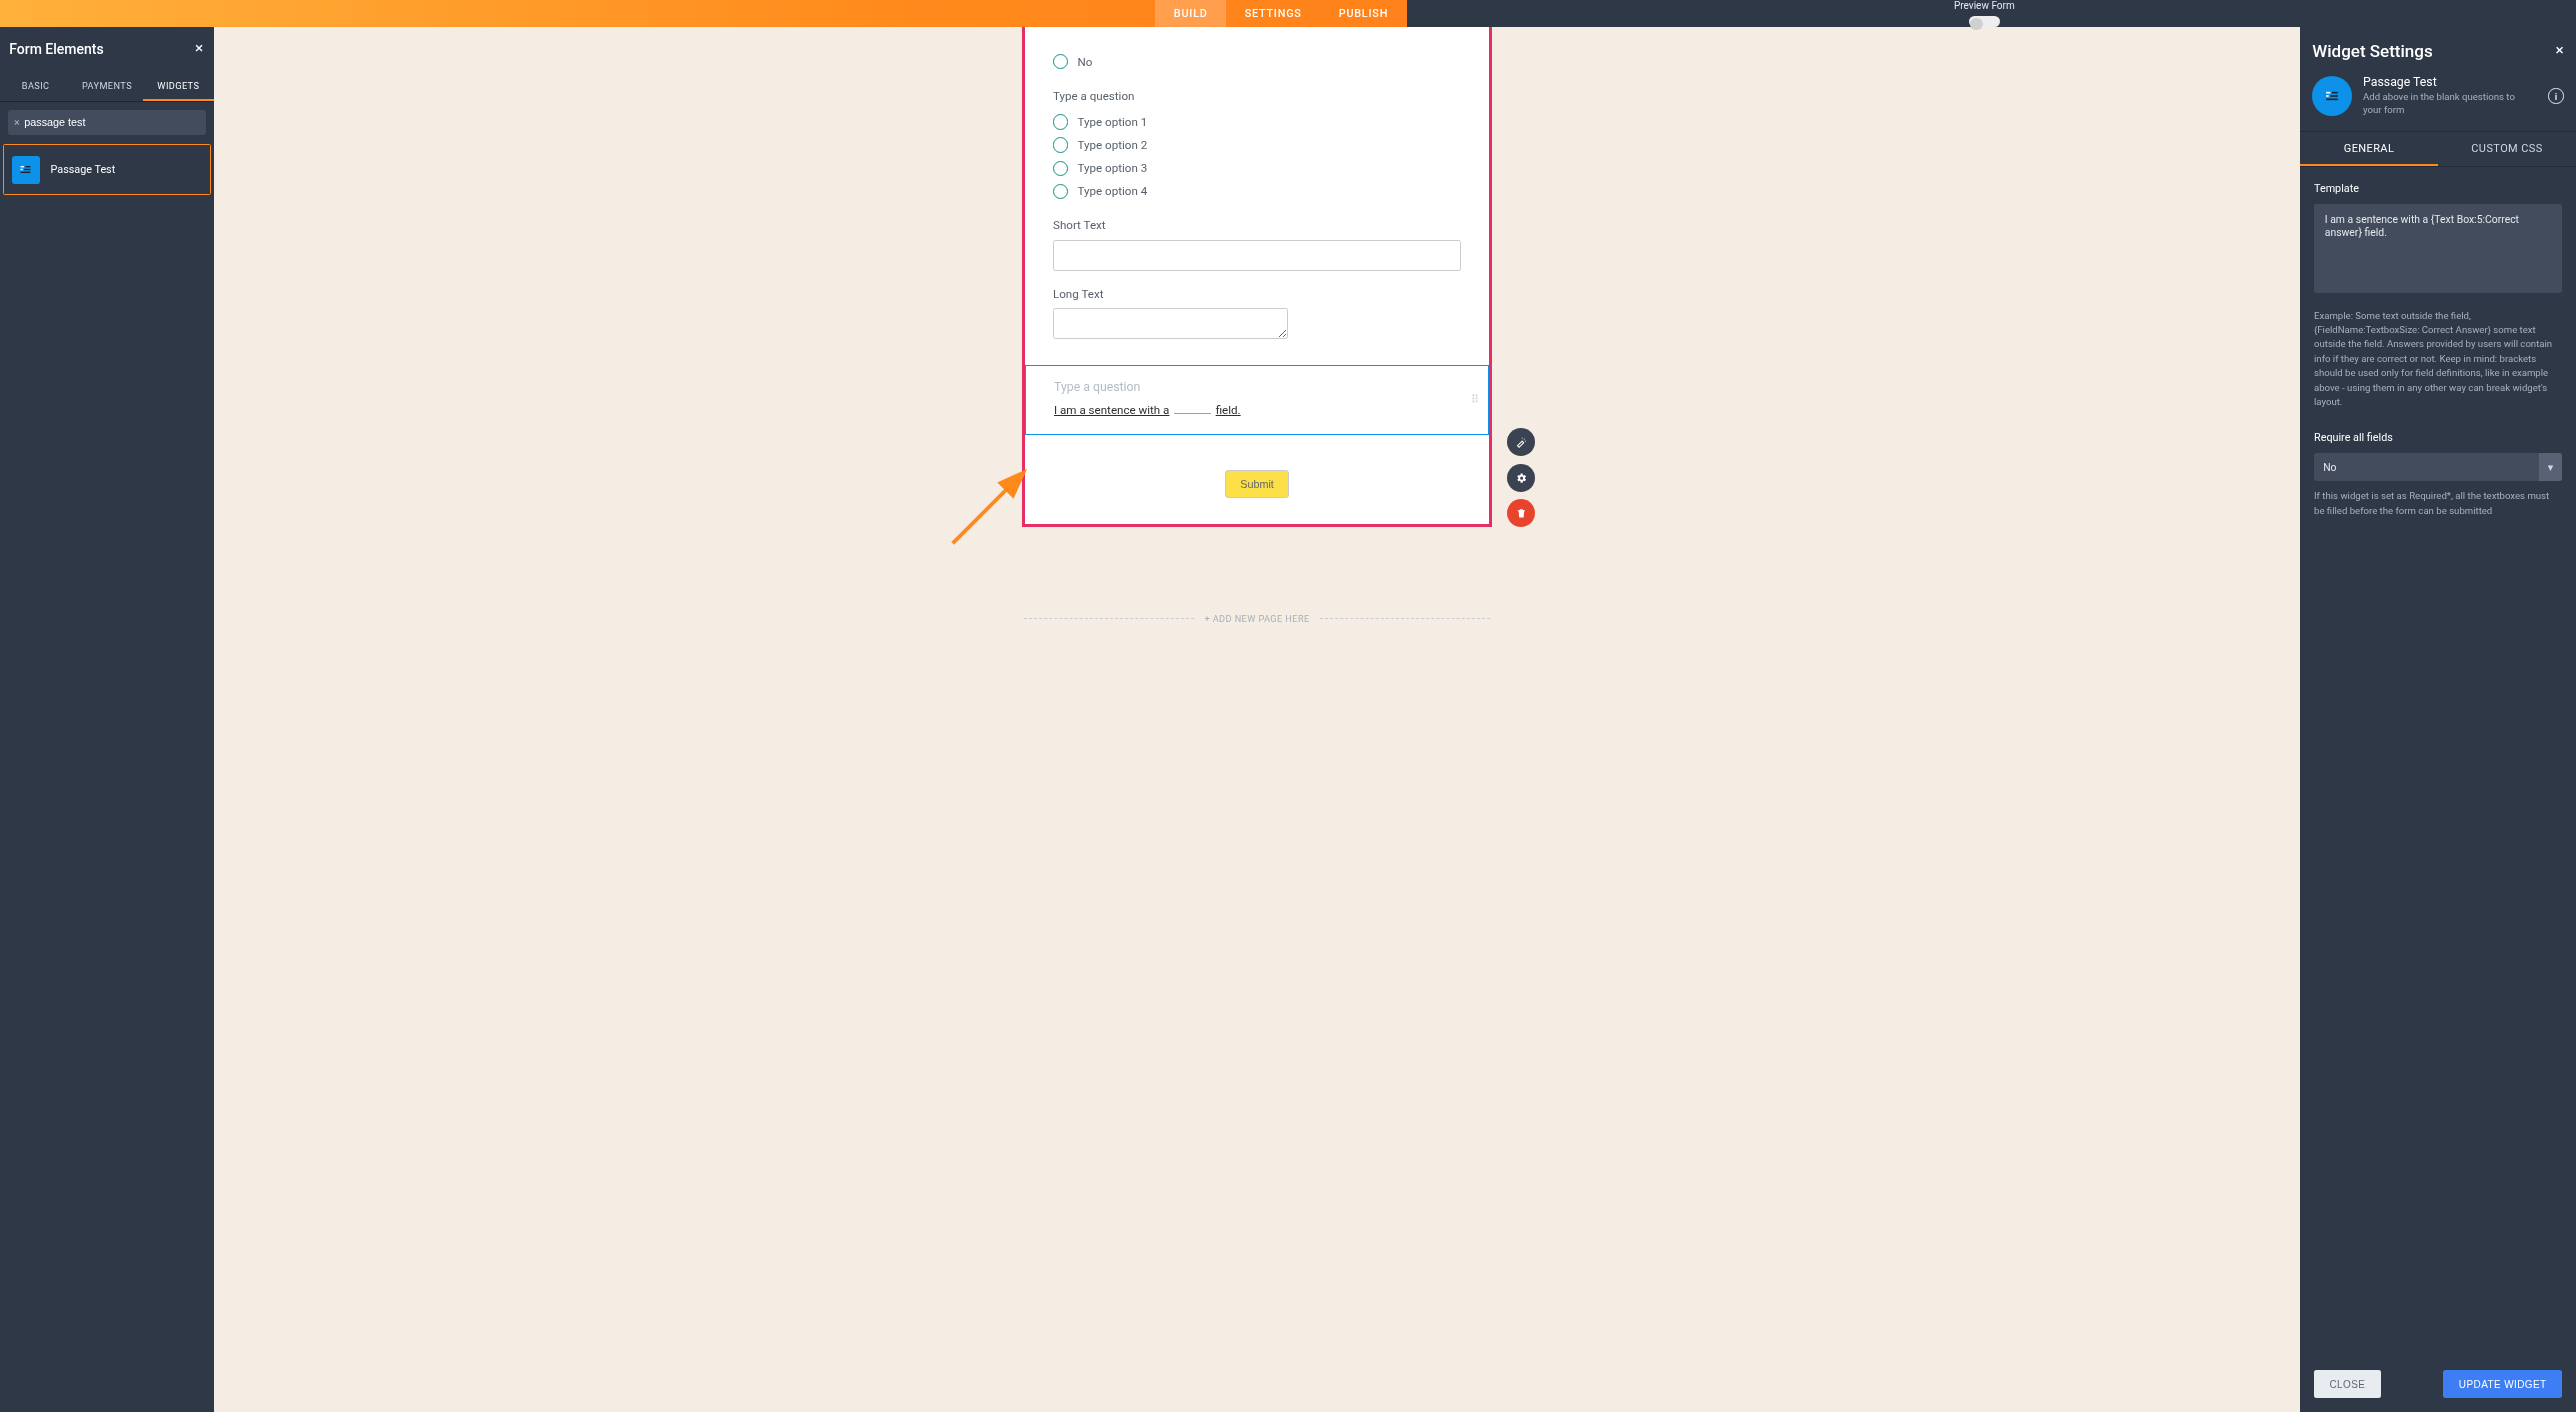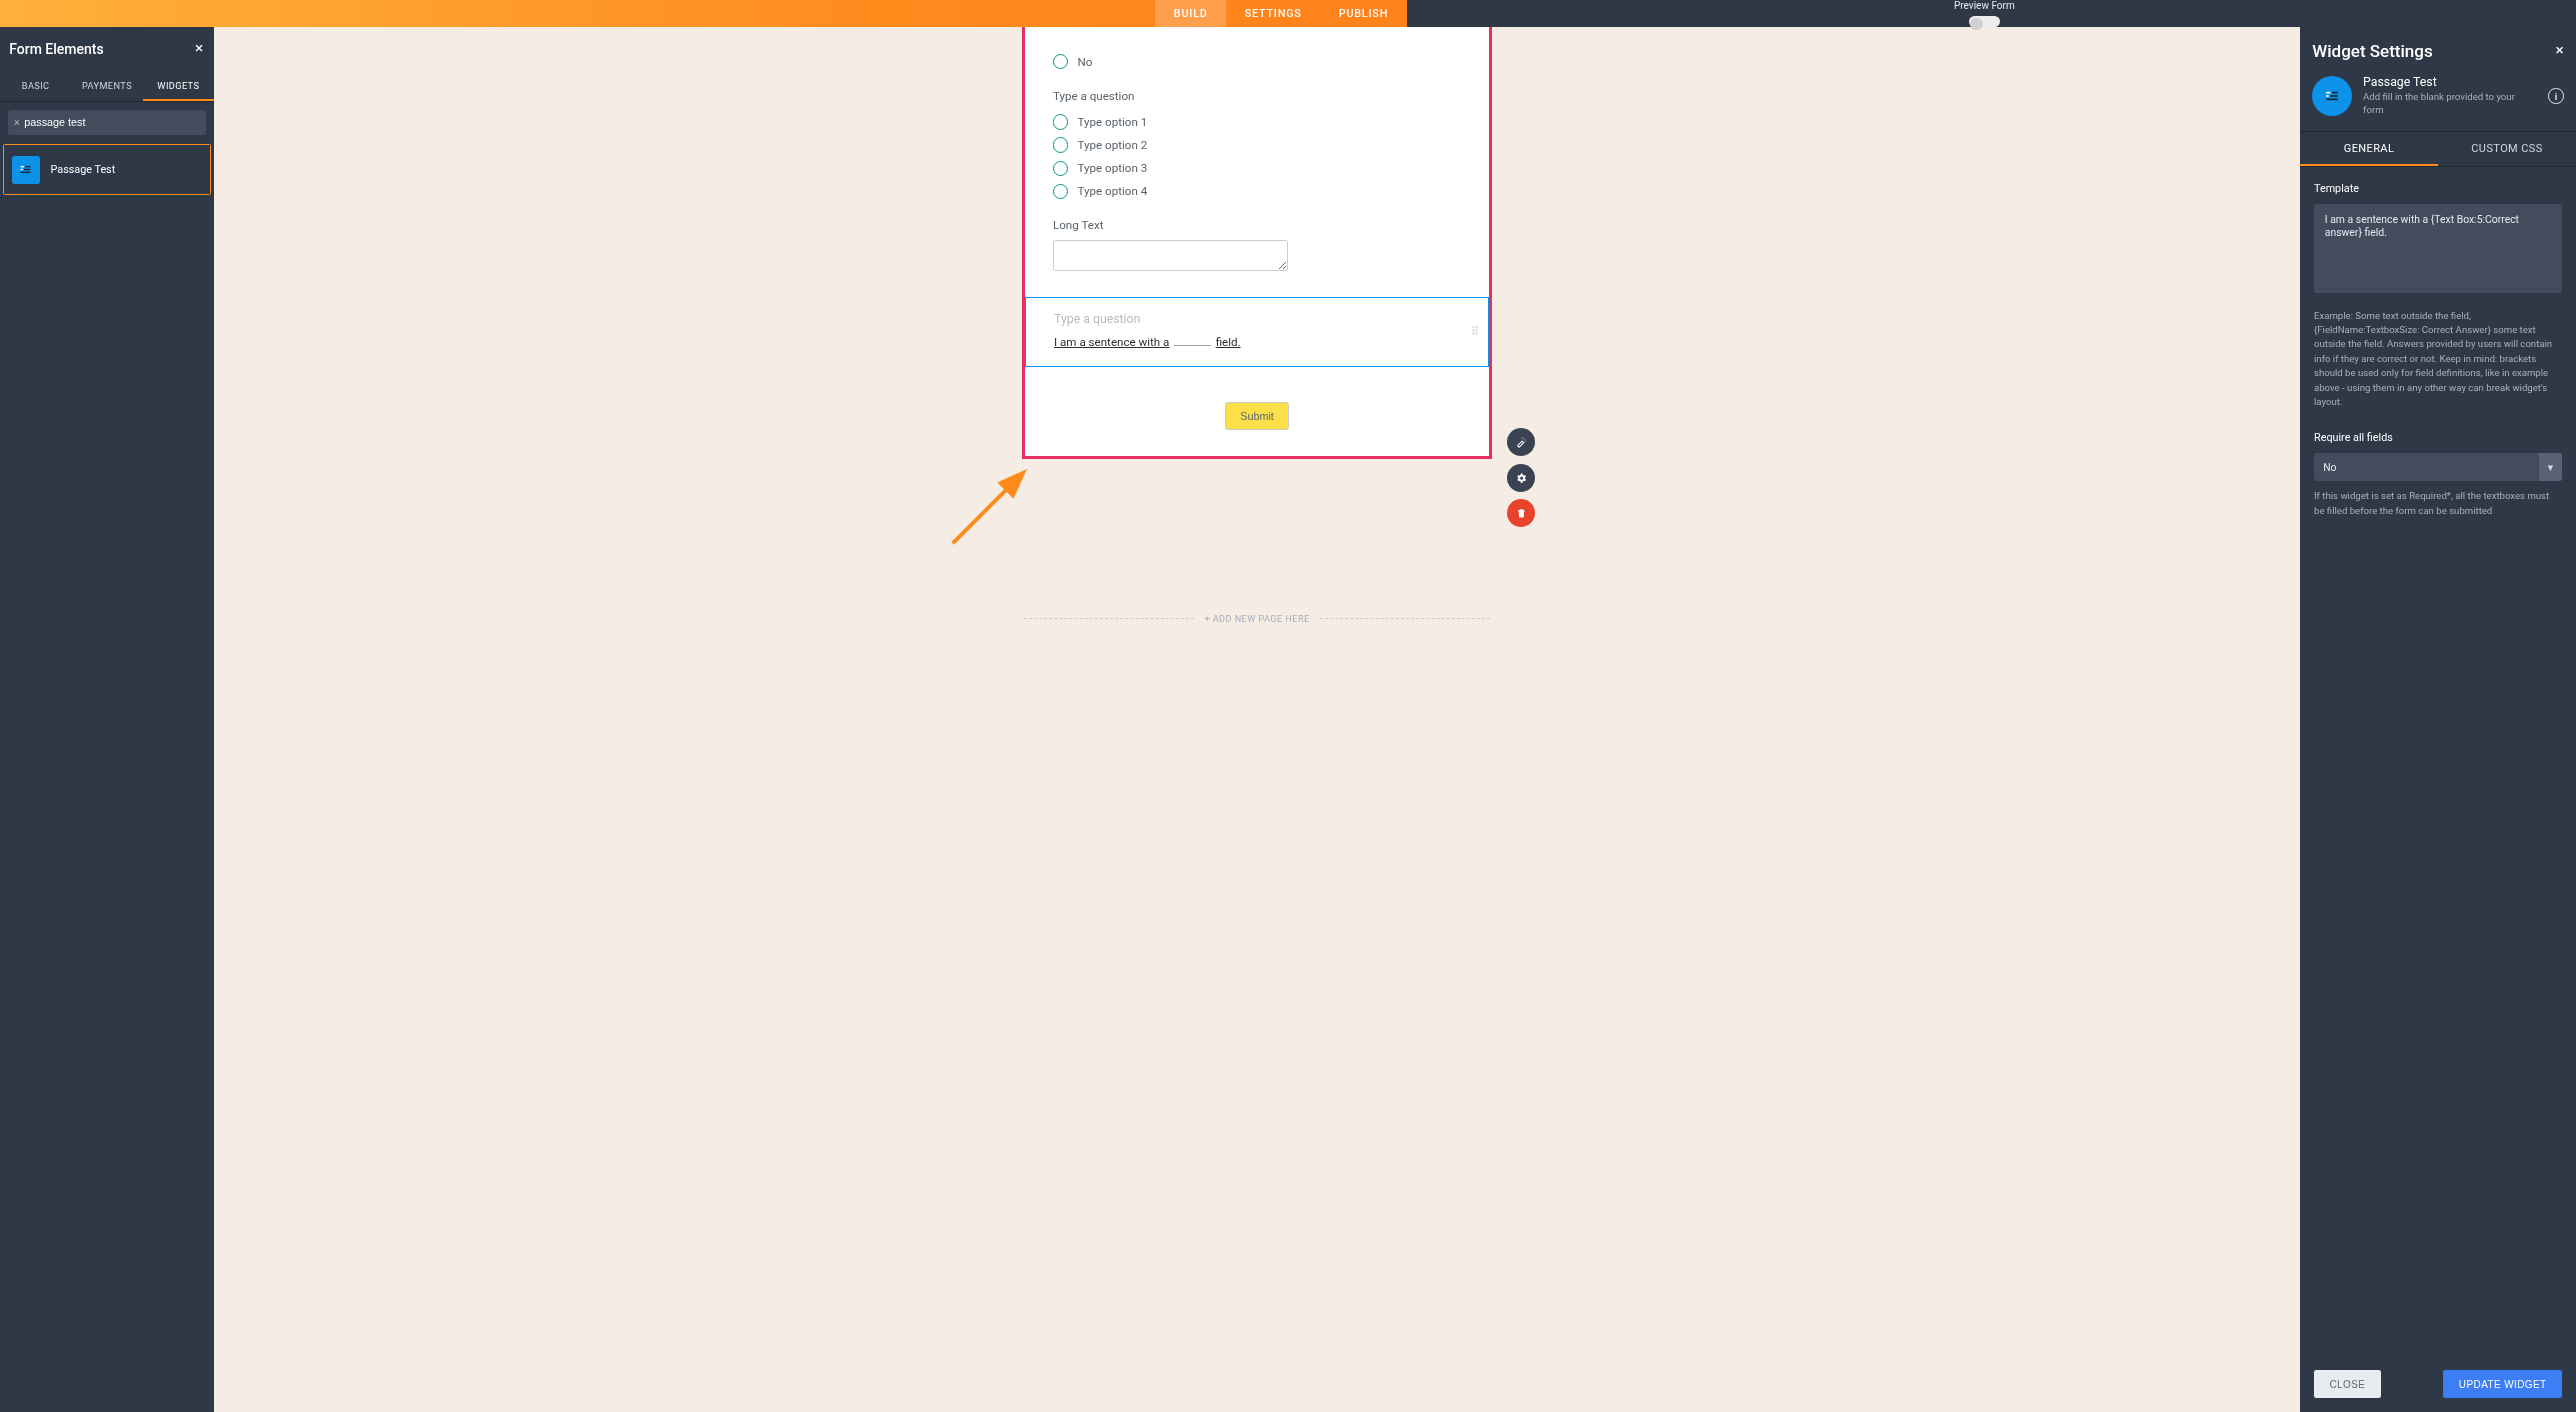--- a/index.html
+++ b/index.html
@@ -392,20 +392,24 @@
         <div class="opt">
           <span class="radio"></span>
           <span>Type option 3</span>
         </div>
         <div class="opt">
           <span class="radio"></span>
           <span>Type option 4</span>
         </div>
       </div>
 
+      <div class="ffield">
+        <div class="q">Short Text</div>
+        <input class="tinput" type="text" style="">
+      </div>
 
       <div class="ffield">
         <div class="q">Long Text</div>
         <textarea class="tarea" style=""></textarea>
       </div>
 
       <div class="selected-block">
         <div class="ph">Type a question</div>
         <div class="sentence">
           <span>I am a sentence with a</span>
@@ -469,21 +473,21 @@
           <rect x="2" y="3" width="20" height="18" rx="2" fill="#0c92e8"></rect>
           <rect x="5" y="7" width="5" height="2" fill="#fff"></rect>
           <rect x="12" y="7" width="7" height="2" fill="#1f2632"></rect>
           <rect x="5" y="11" width="3" height="2" fill="#fff"></rect>
           <rect x="10" y="11" width="9" height="2" fill="#1f2632"></rect>
           <rect x="5" y="15" width="14" height="2" fill="#1f2632"></rect>
         </svg>
       </span>
       <div class="meta">
         <div class="title">Passage Test</div>
-        <div class="sub">Add fill in the blank provided to your form</div>
+        <div class="sub">Add above in the blank questions to your form</div>
       </div>
       <span class="info-i">i</span>
     </div>
 
     <div class="subtabs">
       <div class="subtab active">GENERAL</div>
       <div class="subtab">CUSTOM CSS</div>
     </div>
 
     <div class="body">

